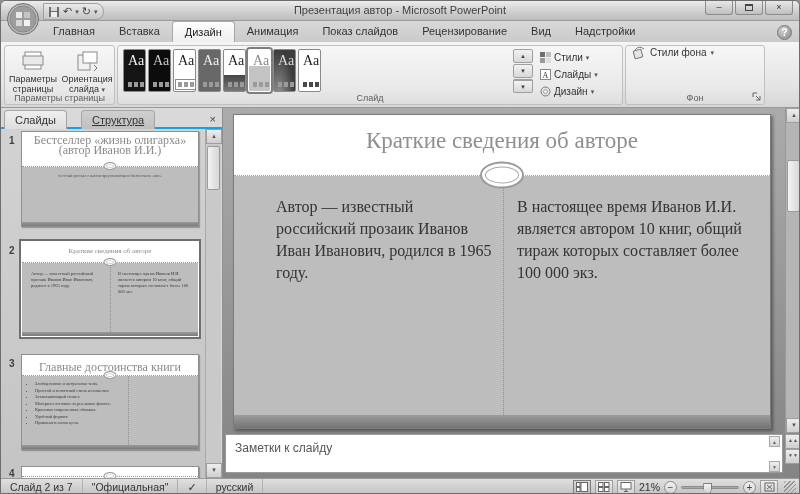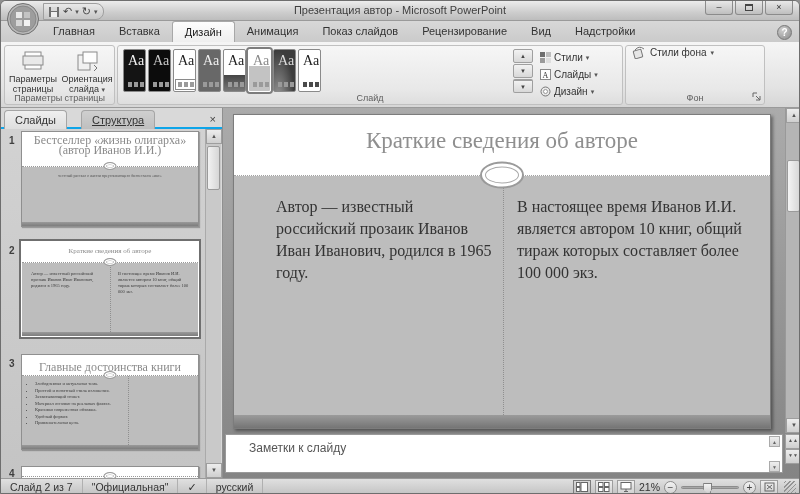--- a/index.html
+++ b/index.html
@@ -127,21 +127,21 @@
   
   .vscroll{position:absolute;right:0;top:0;width:16px;height:325px;background:#b5b5b5;border-left:1px solid #999;}
   .vthumb{position:absolute;left:1px;top:52px;width:13px;height:52px;border:1px solid #9a9a9a;border-radius:2px;
     background:linear-gradient(90deg,#f4f4f4,#d8d8d8);}
   .navbtns{position:absolute;right:0;top:326px;width:16px;}
   .navbtn{width:16px;height:15px;background:linear-gradient(180deg,#ededed,#cfcfcf);border:1px solid #9e9e9e;
     font-size:5px;line-height:6px;color:#555;text-align:center;padding-top:2px;}
 
   
   .notes{position:absolute;left:224px;top:326px;width:558px;height:39px;background:#fff;border:1px solid #9a9a9a;}
-  .noteslabel{position:absolute;left:23px;top:6px;font-size:12px;color:#555;}
+  .noteslabel{position:absolute;left:9px;top:6px;font-size:12px;color:#555;}
   .notesscroll{position:absolute;right:1px;top:1px;width:12px;height:36px;}
   .nbtn{width:11px;height:11px;font-size:5px;color:#666;text-align:center;line-height:11px;
     background:linear-gradient(180deg,#eee,#d5d5d5);border:1px solid #aaa;}
   .nbtn.dn{position:absolute;bottom:0;}
 
   
   .statusbar{position:absolute;left:0;top:477px;width:100%;height:17px;
     background:linear-gradient(180deg,#e0e0e0,#c2c2c2);border-top:1px solid #9a9a9a;
     display:flex;align-items:center;font-size:10.5px;color:#333;}
   .sseg{padding:0 9px;border-right:1px solid #b0b0b0;height:100%;display:flex;align-items:center;gap:4px;}

